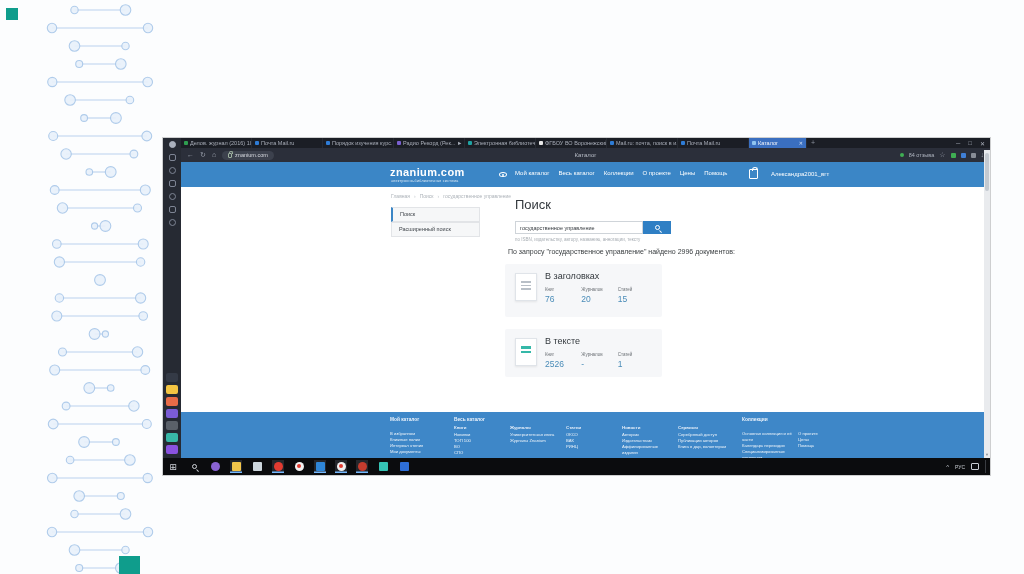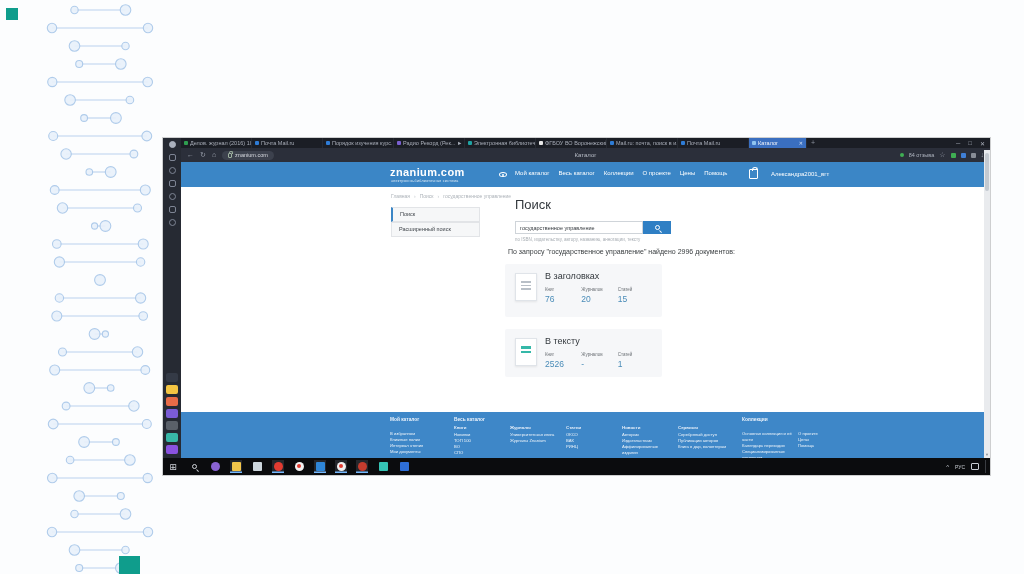--- a/index.html
+++ b/index.html
@@ -389,21 +389,21 @@
         </div>
       </div>
 
       <div class="card card2">
         <div class="tile">
             <div class="doclines">
               <i></i>
               <i></i>
             </div>
           </div>
-        <div class="ctitle">В тексту</div>
+        <div class="ctitle">В тексте</div>
         <div class="stats">
           <div class="stat">
               <div class="lab">Книг</div>
             <div class="val">2526</div>
             </div>
           <div class="stat">
               <div class="lab">Журналов</div>
             <div class="val">-</div>
             </div>
           <div class="stat">

